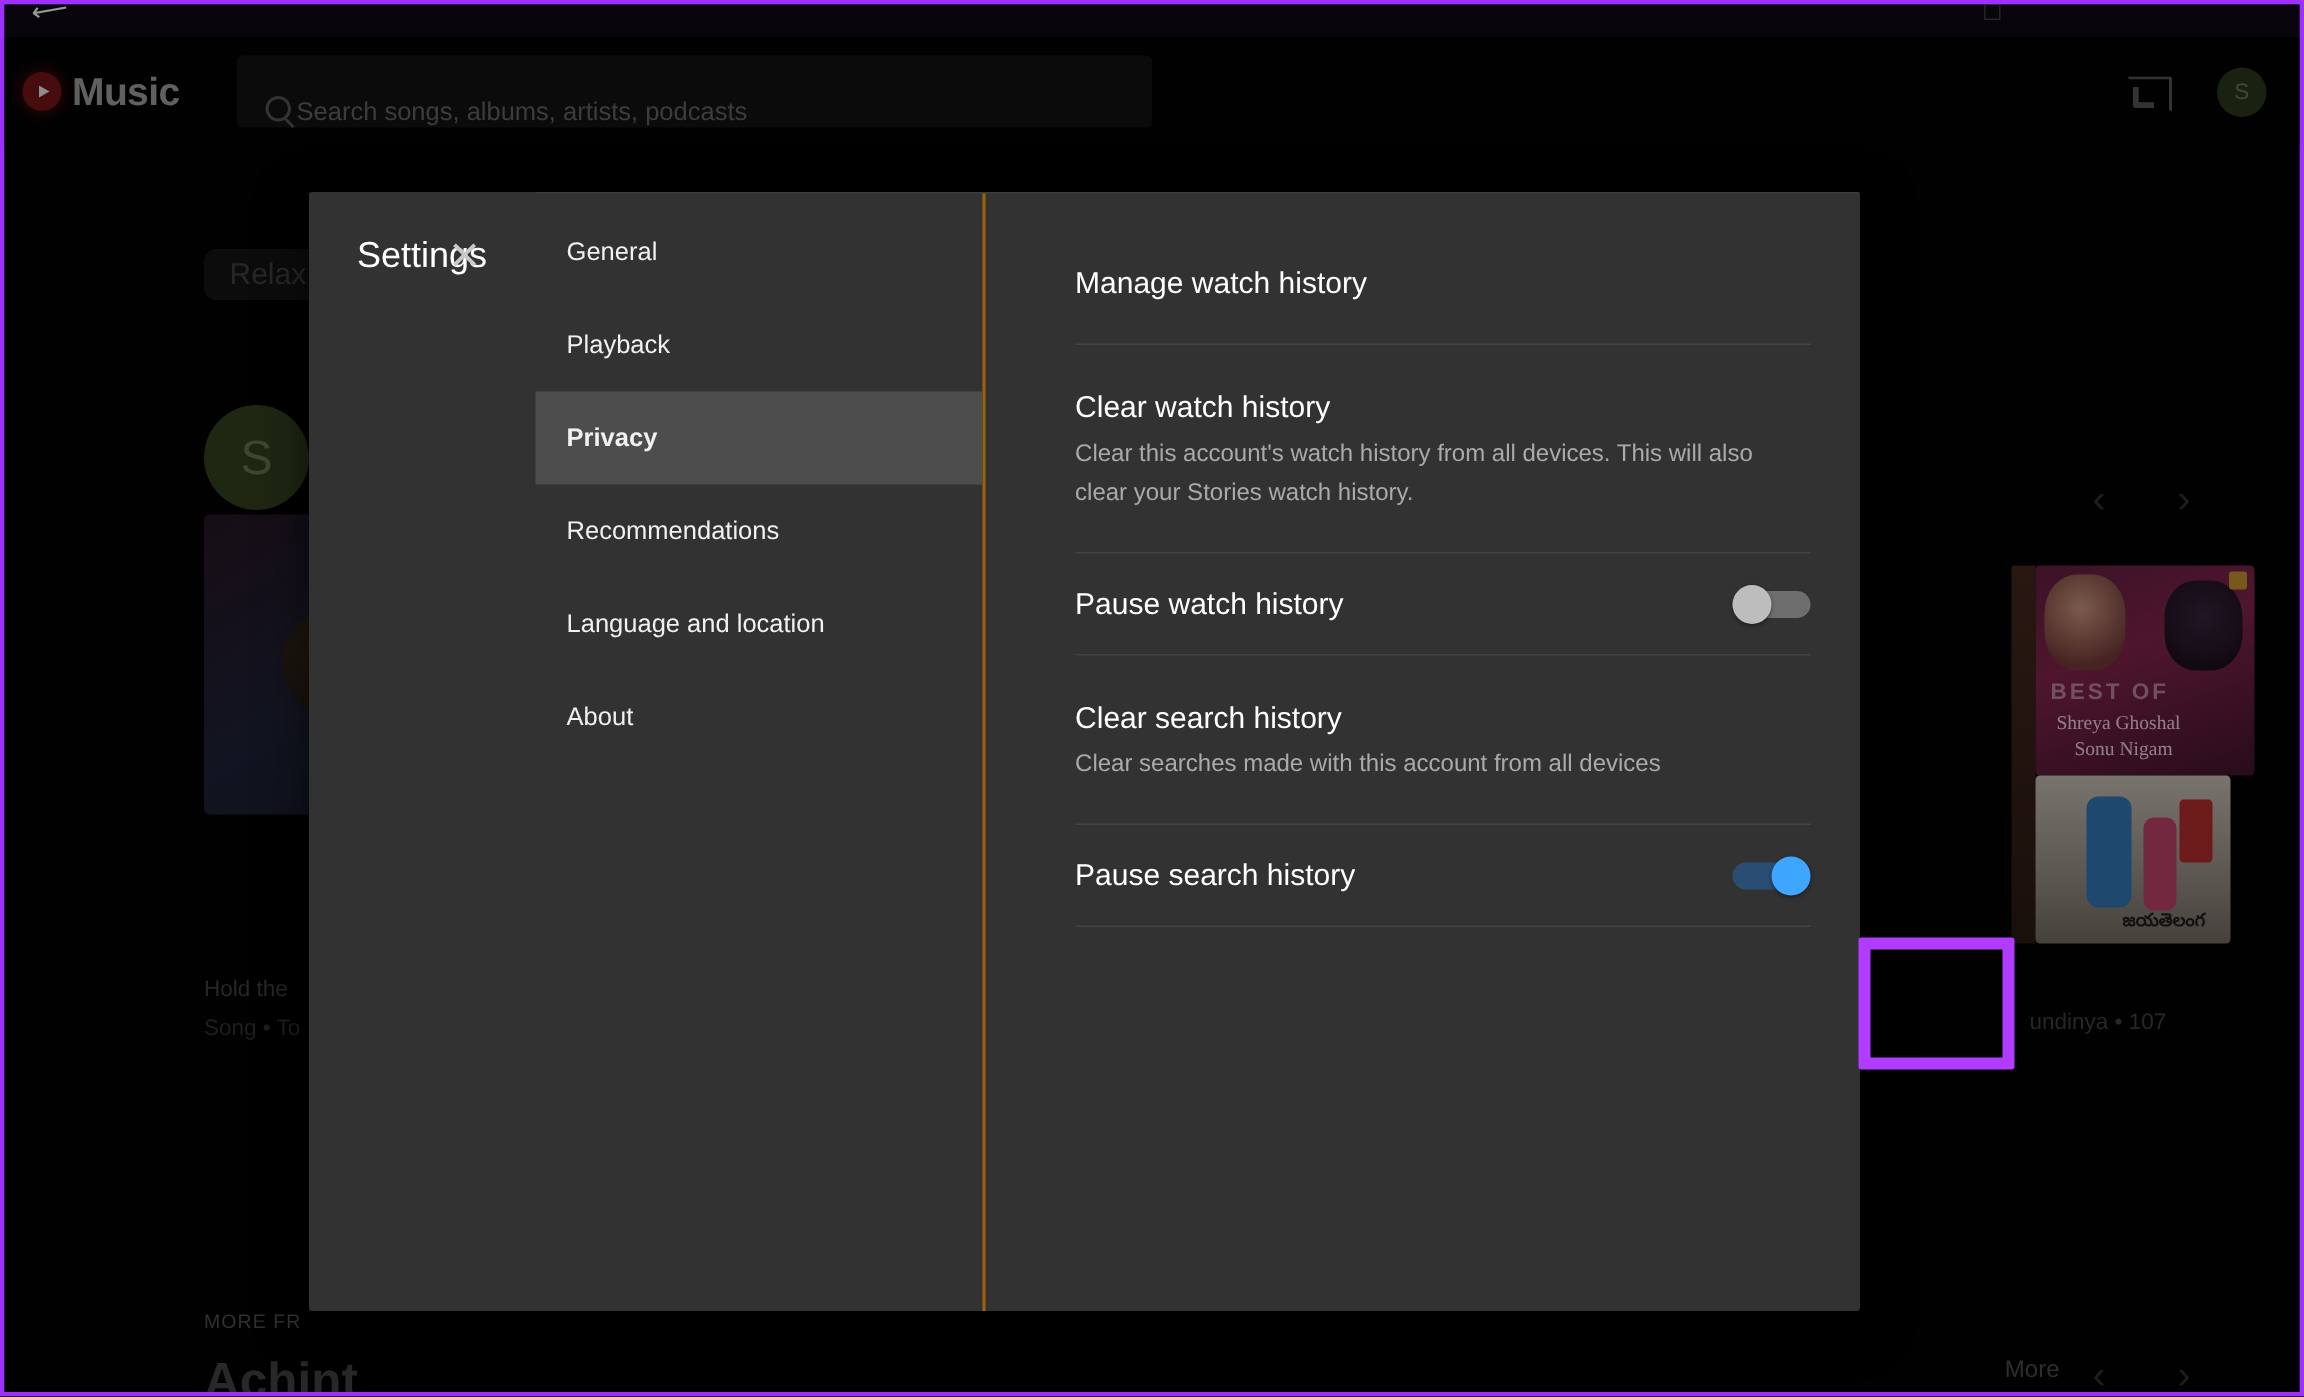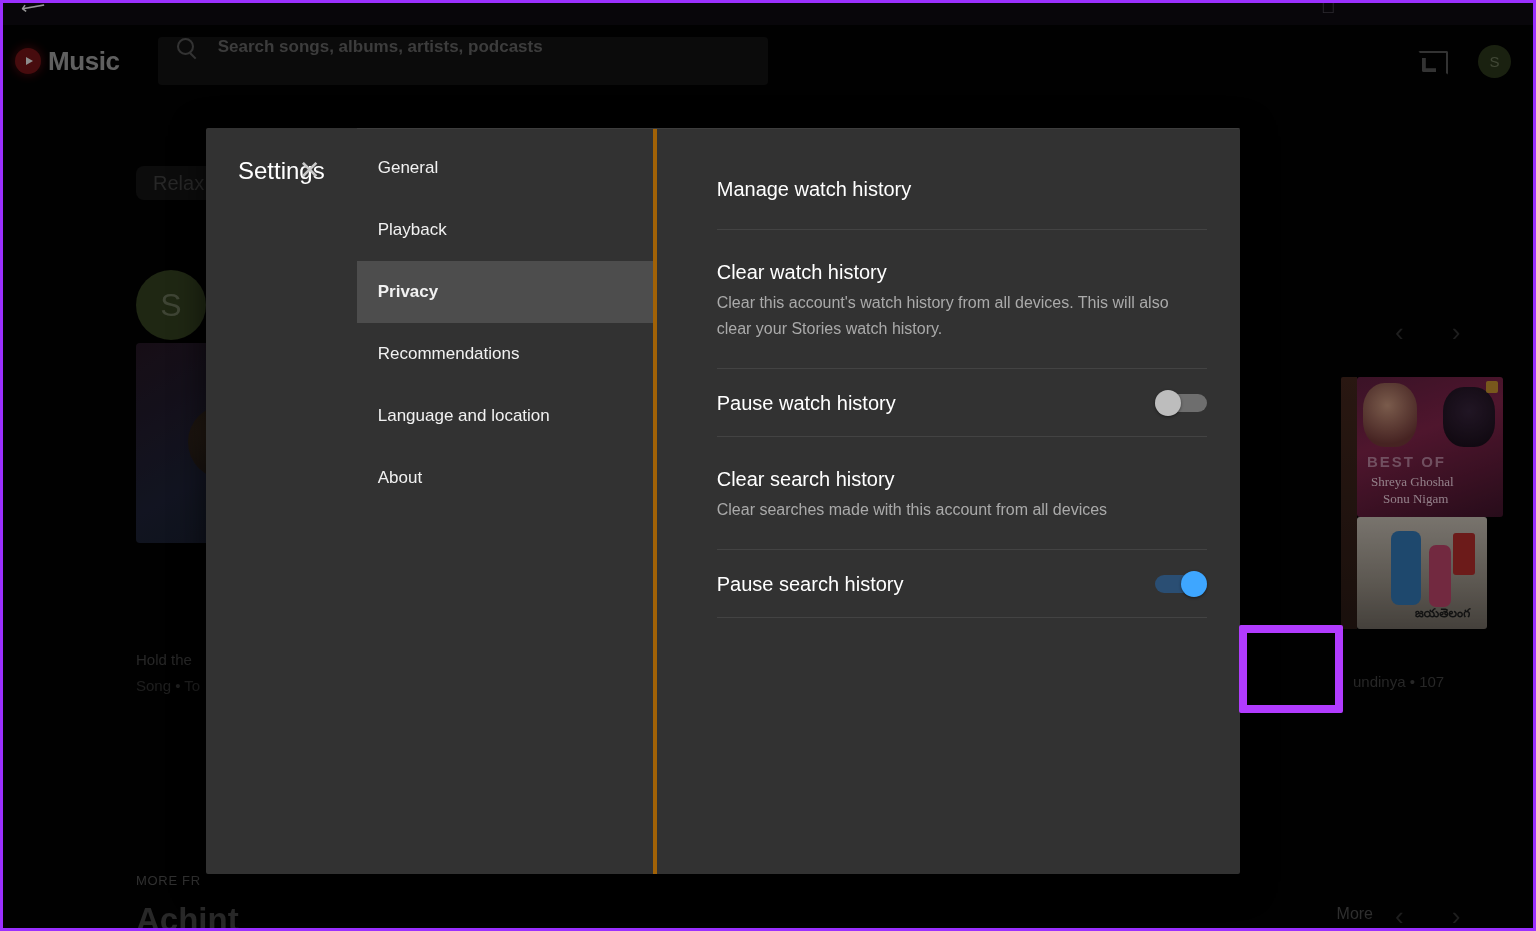--- a/index.html
+++ b/index.html
@@ -93,24 +93,22 @@
     opacity: .72;
   }
 
   .search-box {
     margin-left: 38px;
     width: 610px;
     height: 48px;
     background: #121212;
     border-radius: 4px;
     display: flex;
-    align-items: flex-start;
+    align-items: flex-end;
     padding: 0 18px;
-    gap: 20px;
-    font-weight: bold;
   }
   .search-icon-wrap {
     width: 22px; height: 22px;
     position: relative;
     opacity: .45;
   }
   .search-icon-wrap::before {
     content: "";
     position: absolute;
     left: 1px; top: 1px;
@@ -402,21 +400,21 @@
   .dialog-body {
     flex: 1;
     display: flex;
     border-top: 1px solid #3d3d3d;
     min-height: 0;
   }
 
   .settings-nav {
     width: 300px;
     flex: 0 0 300px;
-    border-right: 4px solid #a16207;
+    border-right: 2px solid #a16207;
     padding-top: 8px;
   }
   .nav-item {
     height: 62px;
     display: flex;
     align-items: center;
     padding-left: 21px;
     color: #f1f1f1;
     font-size: 17px;
     cursor: pointer;

